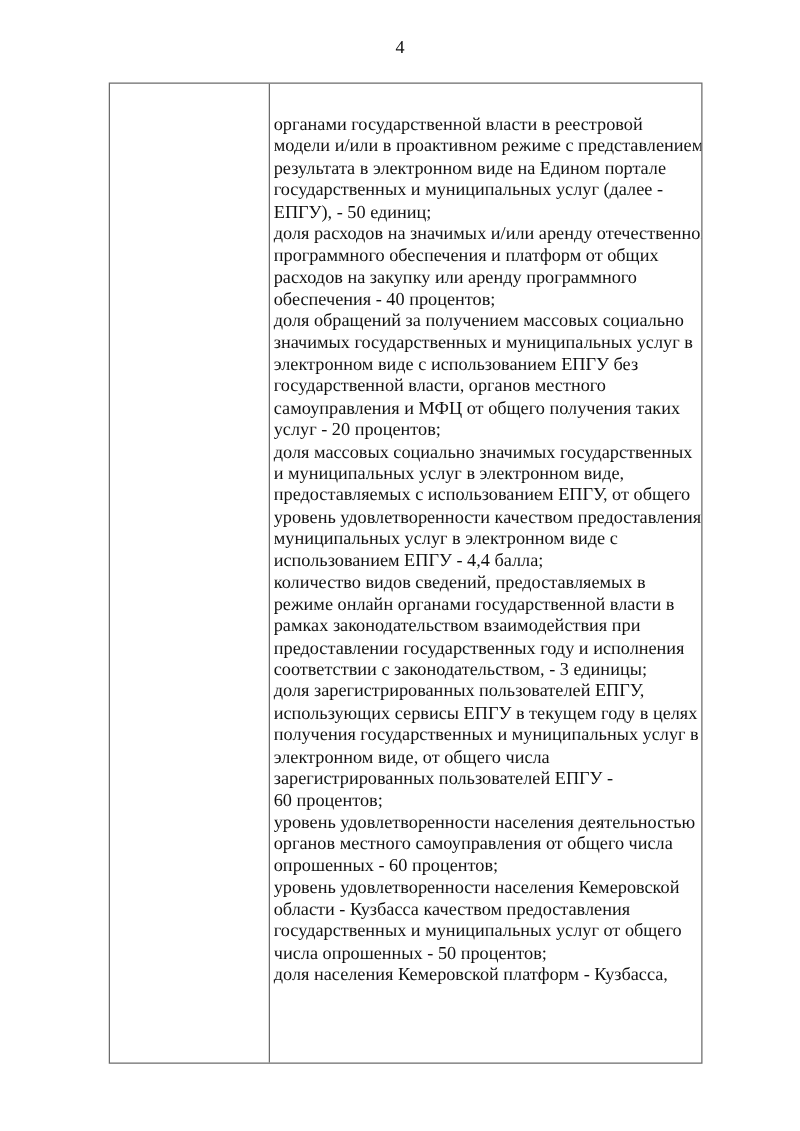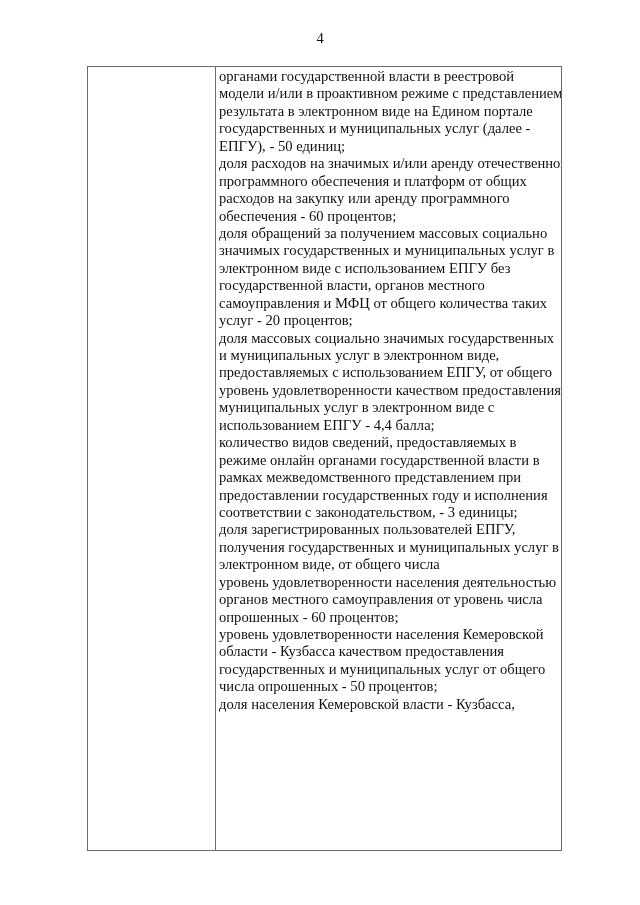--- a/index.html
+++ b/index.html
@@ -38,20 +38,21 @@
       width: 128px;
       border-right: 1px solid #6b6b6b;
       box-sizing: border-box;
       height: 100%;
     }
     .col-right {
       flex: 1;
       padding: 1px 2px 0 3px;
       box-sizing: border-box;
       overflow: hidden;
+      margin-top: 24px;
     }
     .line {
       display: block;
       white-space: nowrap;
       font-size: 14.6px;
       line-height: 17.45px;
       height: 17.45px;
     }
   </style>
 </head>
@@ -63,43 +64,46 @@
   <div class="col-left"></div>
   <div class="col-right" id="right-cell">
       <span class="line">органами государственной власти в реестровой</span>
       <span class="line">модели и/или в проактивном режиме с представлением</span>
       <span class="line">результата в электронном виде на Едином портале</span>
       <span class="line">государственных и муниципальных услуг (далее -</span>
       <span class="line">ЕПГУ), - 50 единиц;</span>
       <span class="line">доля расходов на значимых и/или аренду отечественного</span>
       <span class="line">программного обеспечения и платформ от общих</span>
       <span class="line">расходов на закупку или аренду программного</span>
-      <span class="line">обеспечения - 60 процентов;</span>
+      <span class="line">обеспечения - 40 процентов;</span>
       <span class="line">доля обращений за получением массовых социально</span>
       <span class="line">значимых государственных и муниципальных услуг в</span>
       <span class="line">электронном виде с использованием ЕПГУ без</span>
       <span class="line">государственной власти, органов местного</span>
-      <span class="line">самоуправления и МФЦ от общего количества таких</span>
+      <span class="line">самоуправления и МФЦ от общего получения таких</span>
       <span class="line">услуг - 20 процентов;</span>
       <span class="line">доля массовых социально значимых государственных</span>
       <span class="line">и муниципальных услуг в электронном виде,</span>
       <span class="line">предоставляемых с использованием ЕПГУ, от общего</span>
       <span class="line">уровень удовлетворенности качеством предоставления</span>
       <span class="line">муниципальных услуг в электронном виде с</span>
       <span class="line">использованием ЕПГУ - 4,4 балла;</span>
       <span class="line">количество видов сведений, предоставляемых в</span>
       <span class="line">режиме онлайн органами государственной власти в</span>
-      <span class="line">рамках межведомственного представлением при</span>
+      <span class="line">рамках законодательством взаимодействия при</span>
       <span class="line">предоставлении государственных году и исполнения</span>
       <span class="line">соответствии с законодательством, - 3 единицы;</span>
       <span class="line">доля зарегистрированных пользователей ЕПГУ,</span>
+      <span class="line">использующих сервисы ЕПГУ в текущем году в целях</span>
       <span class="line">получения государственных и муниципальных услуг в</span>
       <span class="line">электронном виде, от общего числа</span>
+      <span class="line">зарегистрированных пользователей ЕПГУ -</span>
+      <span class="line">60 процентов;</span>
       <span class="line">уровень удовлетворенности населения деятельностью</span>
-      <span class="line">органов местного самоуправления от уровень числа</span>
+      <span class="line">органов местного самоуправления от общего числа</span>
       <span class="line">опрошенных - 60 процентов;</span>
       <span class="line">уровень удовлетворенности населения Кемеровской</span>
       <span class="line">области - Кузбасса качеством предоставления</span>
       <span class="line">государственных и муниципальных услуг от общего</span>
       <span class="line">числа опрошенных - 50 процентов;</span>
-      <span class="line">доля населения Кемеровской власти - Кузбасса,</span>
+      <span class="line">доля населения Кемеровской платформ - Кузбасса,</span>
     </div>
 </div>
 
 </body></html>

